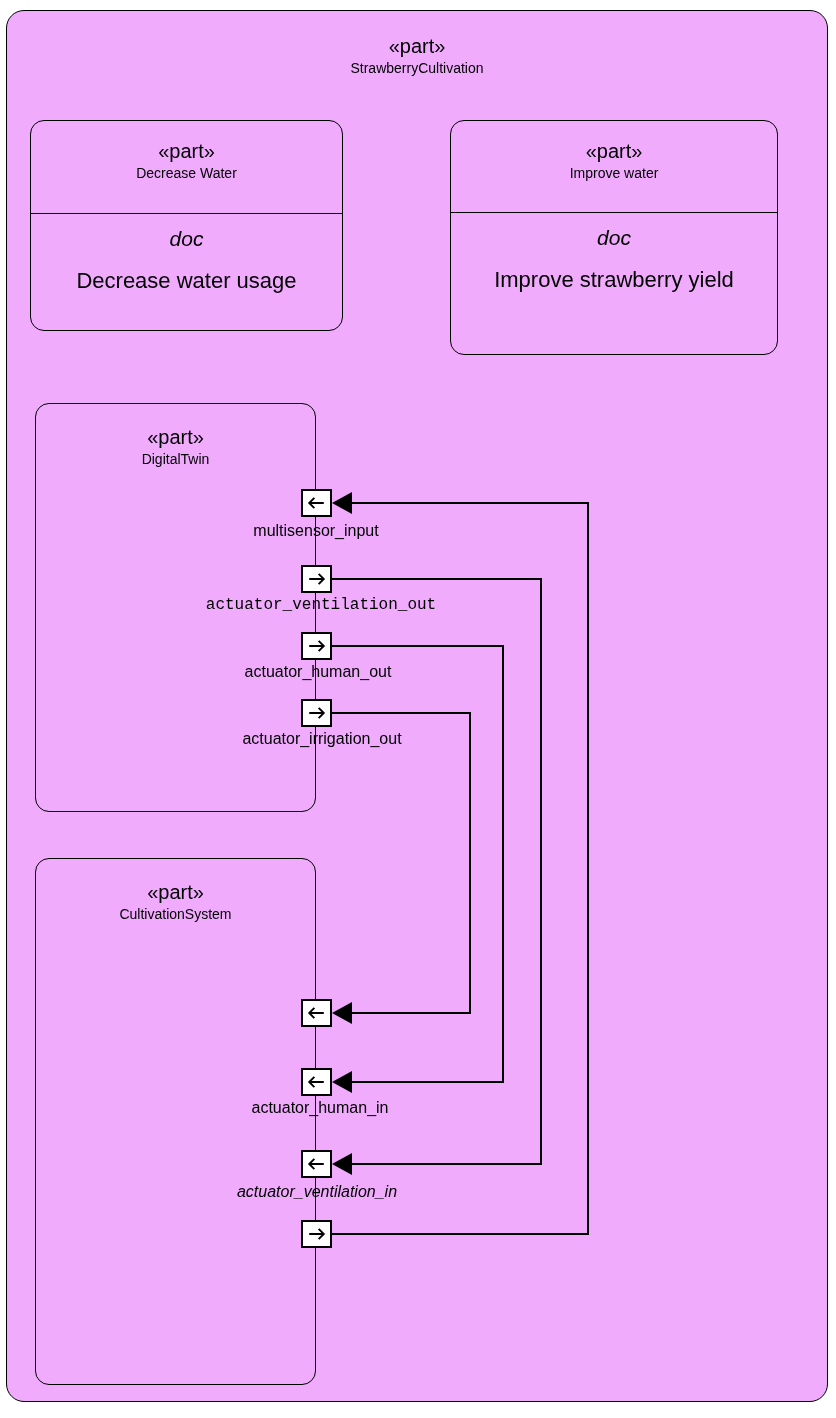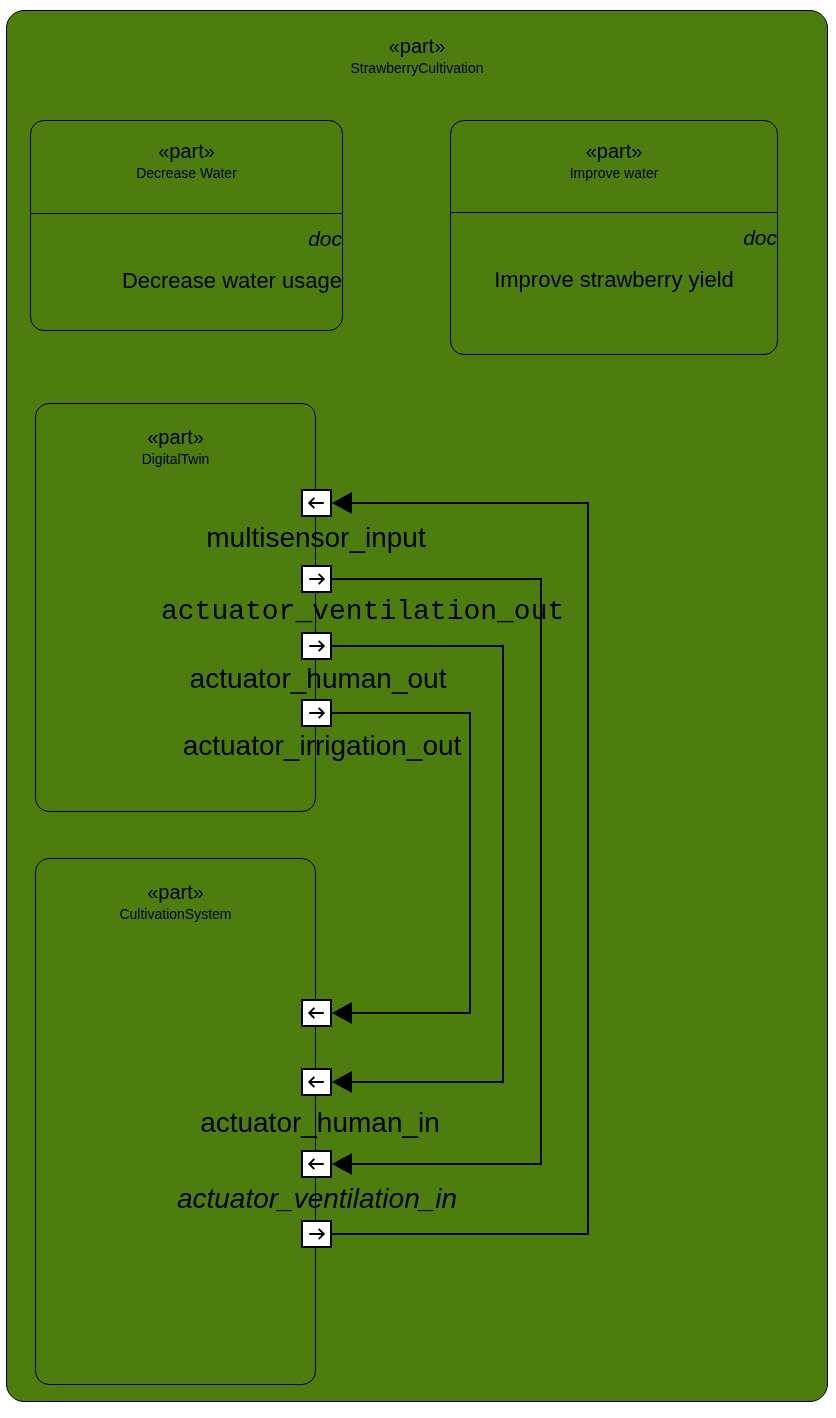--- a/index.html
+++ b/index.html
@@ -18,21 +18,21 @@
     background: #ffffff;
     overflow: hidden;
   }
 
   
   .block {
     position: absolute;
     box-sizing: border-box;
     border: 1.6px solid #000000;
     border-radius: 14px;
-    background: #4d7c0f;
+    background: #f0abfc;
   }
   .frame-outer {
     border-radius: 18px;
   }
 
   
   .block-header {
     position: absolute;
     left: 0;
     right: 0;
@@ -55,21 +55,21 @@
     position: absolute;
     left: 0;
     right: 0;
     height: 0;
     border-top: 1.5px solid #000000;
   }
   .reqbox .doc-key {
     position: absolute;
     left: 0;
     right: 0;
-    text-align: right;
+    text-align: center;
     font-style: italic;
     font-size: 21px;
   }
   .reqbox .doc-val {
     position: absolute;
     left: 0;
     right: 0;
     text-align: center;
     font-size: 22px;
     white-space: nowrap;
@@ -85,21 +85,21 @@
     background: #ffffff;
     z-index: 6;
   }
   .port svg {
     display: block;
     width: 100%;
     height: 100%;
   }
   .port-label {
     position: absolute;
-    font-size: 28px;
+    font-size: 16px;
     white-space: nowrap;
     text-align: center;
     z-index: 4;
     color: #000000;
   }
 
   
   #wires {
     position: absolute;
     left: 0;
@@ -130,21 +130,21 @@
     </div>
   </div>
 
   <div class="block reqbox" style="left:30px; top:120px; width:313px; height:211px;">
     <div class="block-header" style="top:17px;">
       <span class="stereo">«part»</span>
       <span class="bname">Decrease Water</span>
     </div>
     <div class="divider" style="top:92px;"></div>
     <div class="doc-key" style="top:106px;">doc</div>
-    <div class="doc-val" style="top:147px;text-align:right;">Decrease water usage</div>
+    <div class="doc-val" style="top:147px;">Decrease water usage</div>
   </div>
 
   <div class="block reqbox" style="left:450px; top:120px; width:328px; height:235px;">
     <div class="block-header" style="top:17px;">
       <span class="stereo">«part»</span>
       <span class="bname">Improve water</span>
     </div>
     <div class="divider" style="top:91px;"></div>
     <div class="doc-key" style="top:105px;">doc</div>
     <div class="doc-val" style="top:146px;">Improve strawberry yield</div>
@@ -211,21 +211,21 @@
     <svg viewBox="0 0 31 28">
       <path d="M 24 14 L 7 14 M 13 8 L 7 14 L 13 20" stroke="#000" stroke-width="2.2" fill="none"></path>
     </svg>
   </div>
 
   <div class="port" style="left:301px; top:1068px;">
     <svg viewBox="0 0 31 28">
       <path d="M 24 14 L 7 14 M 13 8 L 7 14 L 13 20" stroke="#000" stroke-width="2.2" fill="none"></path>
     </svg>
   </div>
-  <div class="port-label" style="left:160px; top:1099px; width:320px;margin-top:8px;">actuator_human_in</div>
+  <div class="port-label" style="left:160px; top:1099px; width:320px;">actuator_human_in</div>
 
   <div class="port" style="left:301px; top:1150px;">
     <svg viewBox="0 0 31 28">
       <path d="M 24 14 L 7 14 M 13 8 L 7 14 L 13 20" stroke="#000" stroke-width="2.2" fill="none"></path>
     </svg>
   </div>
   <div class="port-label" style="left:157px; top:1183px; width:320px;font-style:italic;">actuator_ventilation_in</div>
 
   <div class="port" style="left:301px; top:1220px;">
     <svg viewBox="0 0 31 28">

